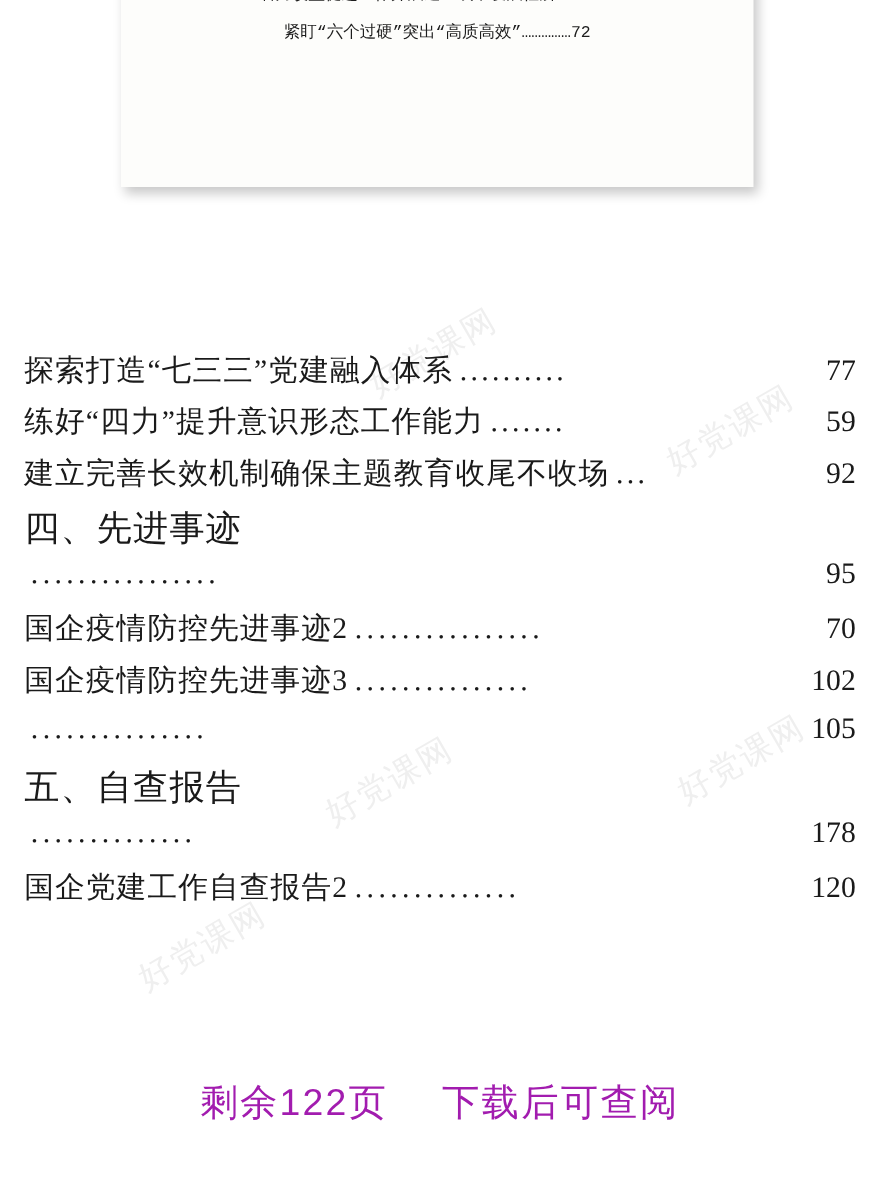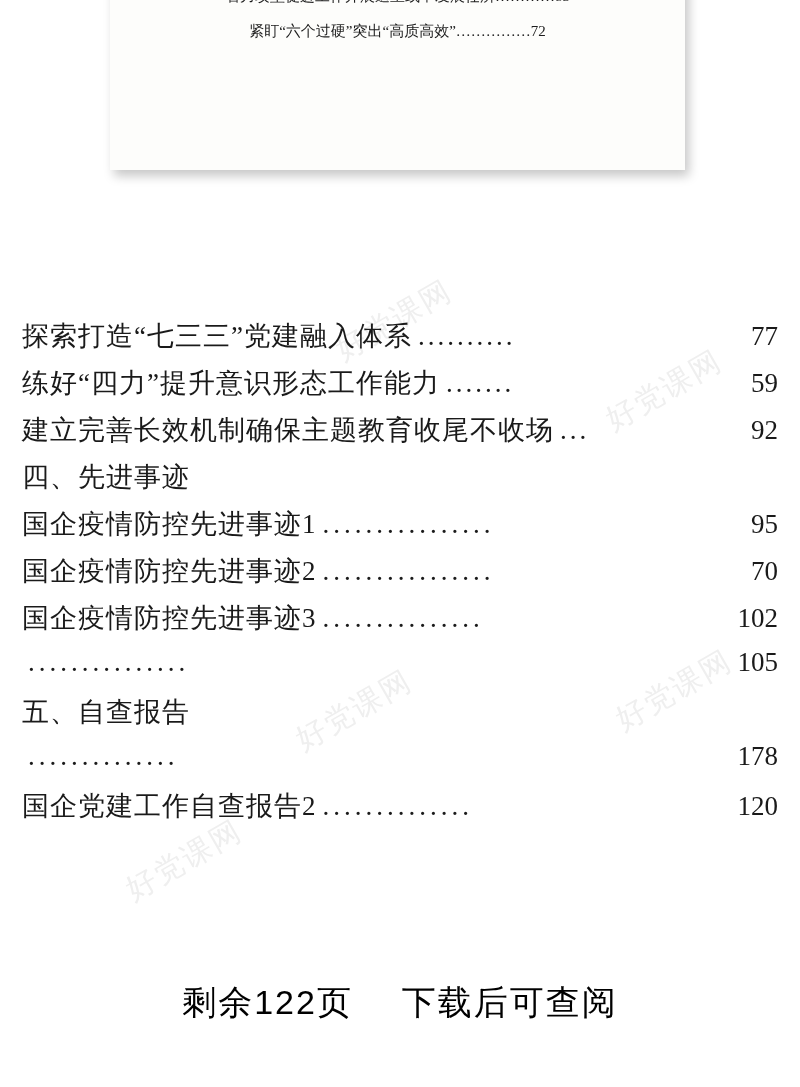--- a/index.html
+++ b/index.html
@@ -37,20 +37,21 @@
     color: #1c1c1c;
     font-family: "Liberation Serif", serif;
     white-space: nowrap;
   }
   .preview-line {
     display: block;
   }
   .preview-line .clip {
     display: inline-block;
     overflow: hidden;
+    font-family: Liberation Mono, monospace;
   }
   .preview-line:first-child {
     height: 16px;
     overflow: hidden;
     line-height: 16px;
     position: relative;
     top: -12px;
   }
 
   
@@ -101,40 +102,40 @@
     margin: 0 6px;
     text-align: left;
   }
   .toc-page {
     font-size: 27px;
     font-family: "Liberation Serif", serif;
     text-align: right;
     min-width: 52px;
   }
   .toc-row.section .toc-title {
-    font-size: 27px;
+    font-size: 32px;
   }
   .toc-row.section .toc-dots,
   .toc-row.section .toc-page {
     visibility: hidden;
   }
   .toc-row.wide-dots .toc-dots {
     letter-spacing: 4px;
   }
 
   
   .footer {
     position: absolute;
     left: 0;
     top: 980px;
     width: 800px;
     text-align: center;
     font-family: "Liberation Sans", sans-serif;
     font-size: 34px;
-    color: #000000;
+    color: #a21caf;
     letter-spacing: 2px;
     z-index: 3;
   }
   .footer .gap {
     display: inline-block;
     width: 26px;
   }
 </style>
 </head>
 <body>
@@ -177,21 +178,20 @@
     <span class="toc-page">92</span>
   </div>
 
   <div class="toc-row section">
     <span class="toc-title">四、先进事迹</span>
     <span class="toc-dots"></span>
     <span class="toc-page"></span>
   </div>
 
   <div class="toc-row wide-dots">
-    <span class="toc-title">国企疫情防控先进事迹1</span>
     <span class="toc-dots">................</span>
     <span class="toc-page">95</span>
   </div>
 
   <div class="toc-row wide-dots">
     <span class="toc-title">国企疫情防控先进事迹2</span>
     <span class="toc-dots">................</span>
     <span class="toc-page">70</span>
   </div>
 

